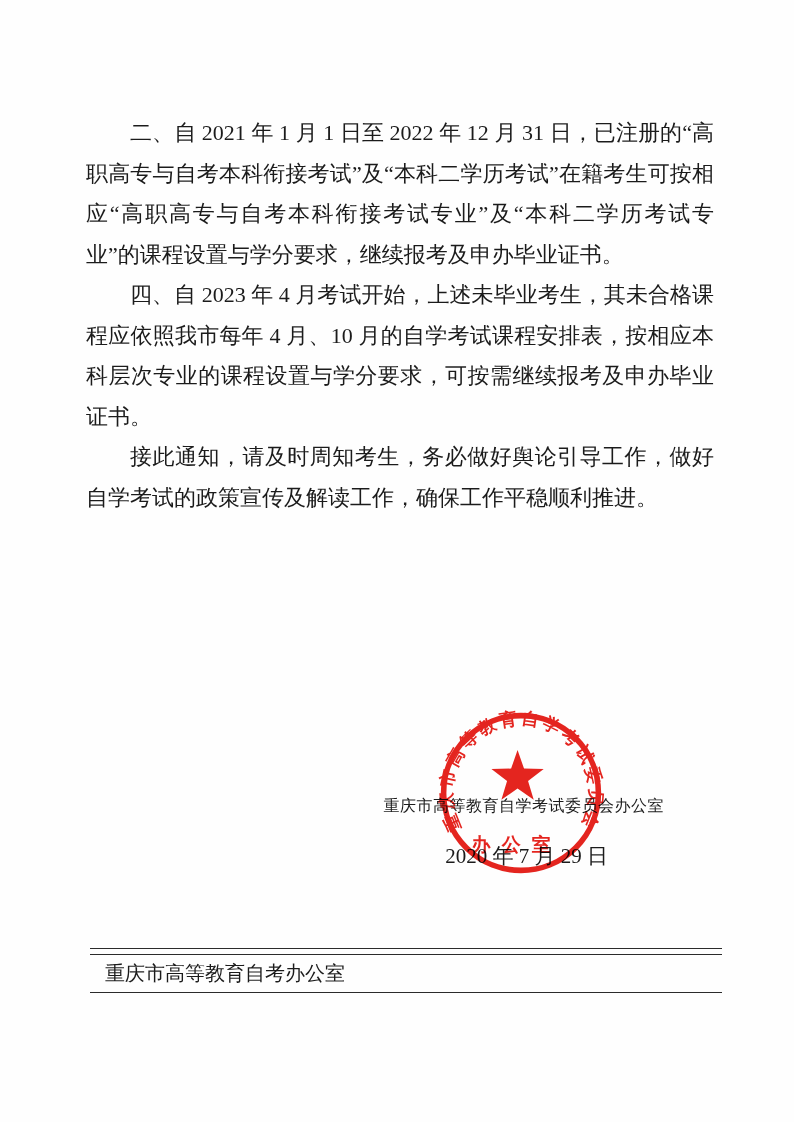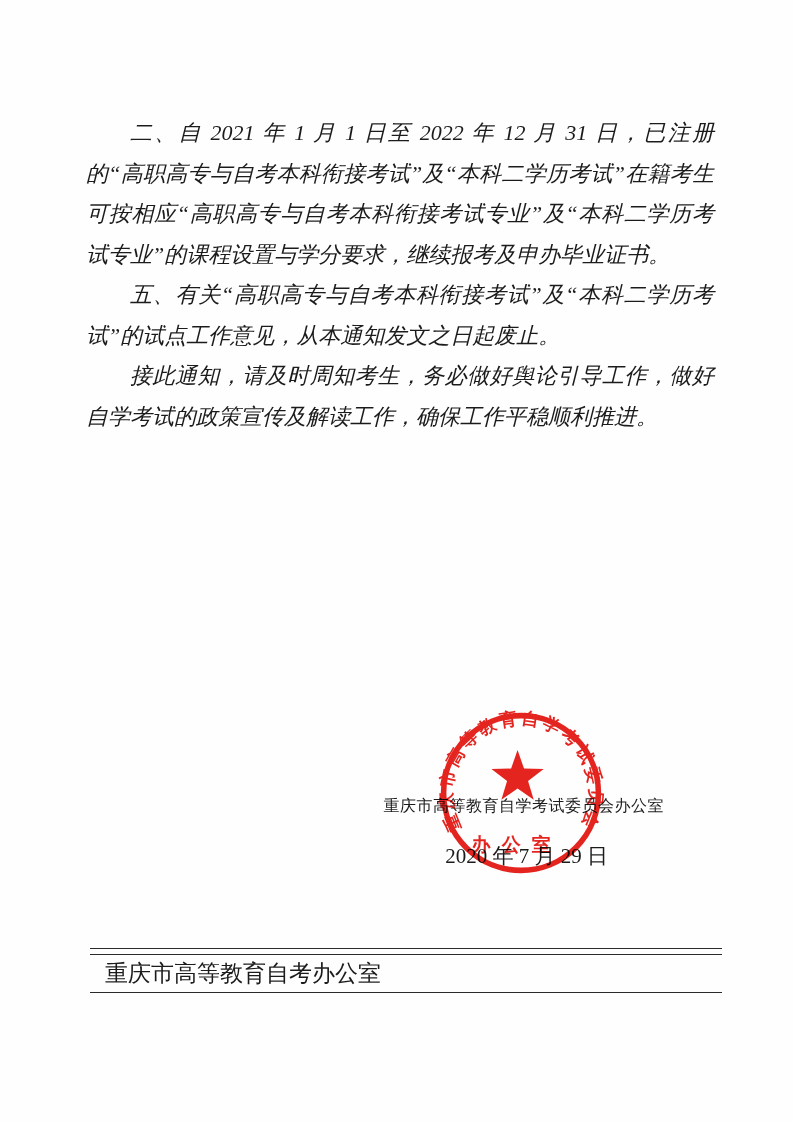--- a/index.html
+++ b/index.html
@@ -12,21 +12,20 @@
     font-family:"Liberation Serif","DejaVu Serif",serif;
     overflow:hidden;
   }
   
   .doc-body {
     position:absolute;
     left:86px; top:113px; width:628px;
     font-size:22px;
     line-height:40.5px;
     text-align:justify;
-    font-style:italic;
   }
   .doc-body p { margin:0; text-indent:2em; }
 
   
   .sig-org {
     position:absolute;
     top:796px; right:130px;
     font-size:16px;
     letter-spacing:0.5px;
     white-space:nowrap;
@@ -62,21 +61,21 @@
     font-size:22px;
     font-weight:bold;
     letter-spacing:13px;
     font-family:"Liberation Serif","DejaVu Serif",serif;
   }
 
   
   .page-footer {
     position:absolute;
     left:90px; top:948px; width:632px;
-    font-size:23px;
+    font-size:20px;
   }
   .rule-double {
     height:5px;
     border-top:1.6px solid #2b2b2b;
     border-bottom:1.6px solid #2b2b2b;
   }
   .footer-row {
     display:flex;
     justify-content:space-between;
     align-items:center;
@@ -86,21 +85,21 @@
   }
   .rule-single { border-top:1.6px solid #2b2b2b; }
 </style>
 </head>
 <body>
 
 <div class="page">
 
   <main class="doc-body">
     <p>二、自 2021 年 1 月 1 日至 2022 年 12 月 31 日，已注册的“高职高专与自考本科衔接考试”及“本科二学历考试”在籍考生可按相应“高职高专与自考本科衔接考试专业”及“本科二学历考试专业”的课程设置与学分要求，继续报考及申办毕业证书。</p>
-    <p>五、有关“高职高专与自考本科衔接考试”及“本科二学历考试”的试点工作意见，从本通知发文之日起废止。</p>
+    <p>四、自 2023 年 4 月考试开始，上述未毕业考生，其未合格课程应依照我市每年 4 月、10 月的自学考试课程安排表，按相应本科层次专业的课程设置与学分要求，可按需继续报考及申办毕业证书。</p>
     <p>接此通知，请及时周知考生，务必做好舆论引导工作，做好自学考试的政策宣传及解读工作，确保工作平稳顺利推进。</p>
   </main>
 
   <div class="sig-org">重庆市高等教育自学考试委员会办公室</div>
 
   <div class="sig-date">2020 年 7 月 29 日</div>
 
   <div class="seal">
     <svg viewBox="0 0 200 200">
       <circle cx="100" cy="100" r="90" fill="none" stroke="#e3140e" stroke-width="6.5"></circle>

